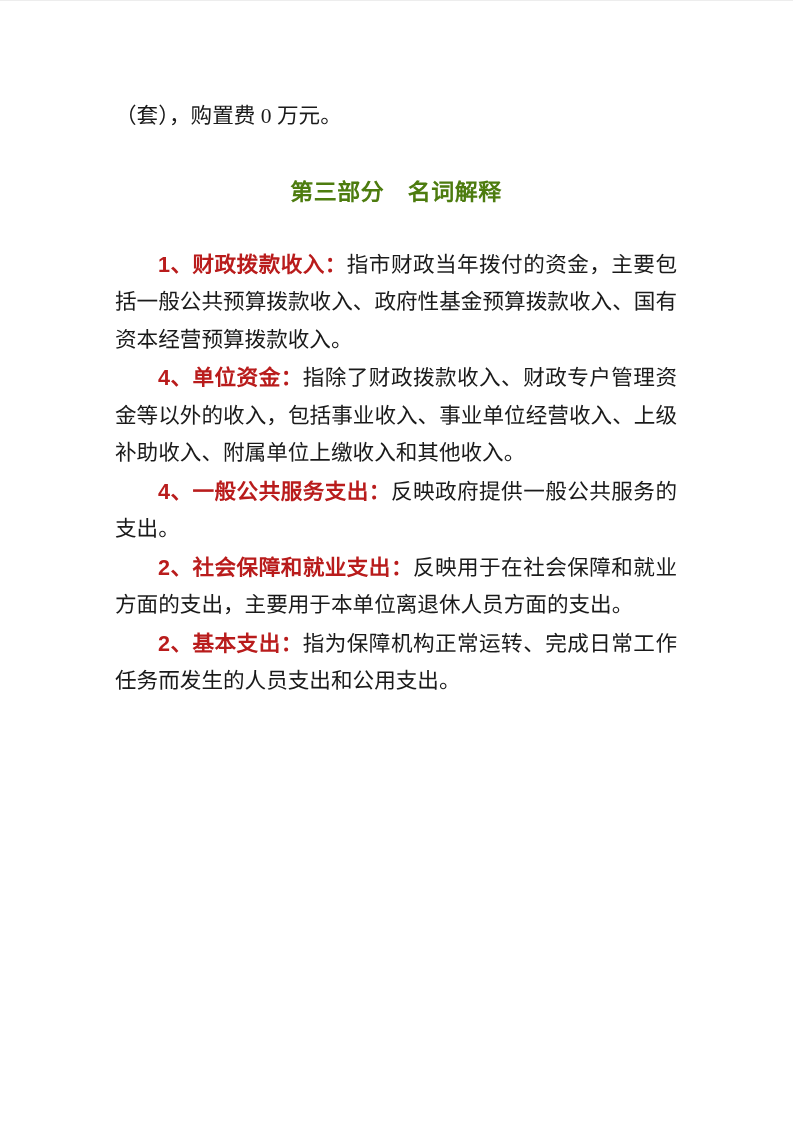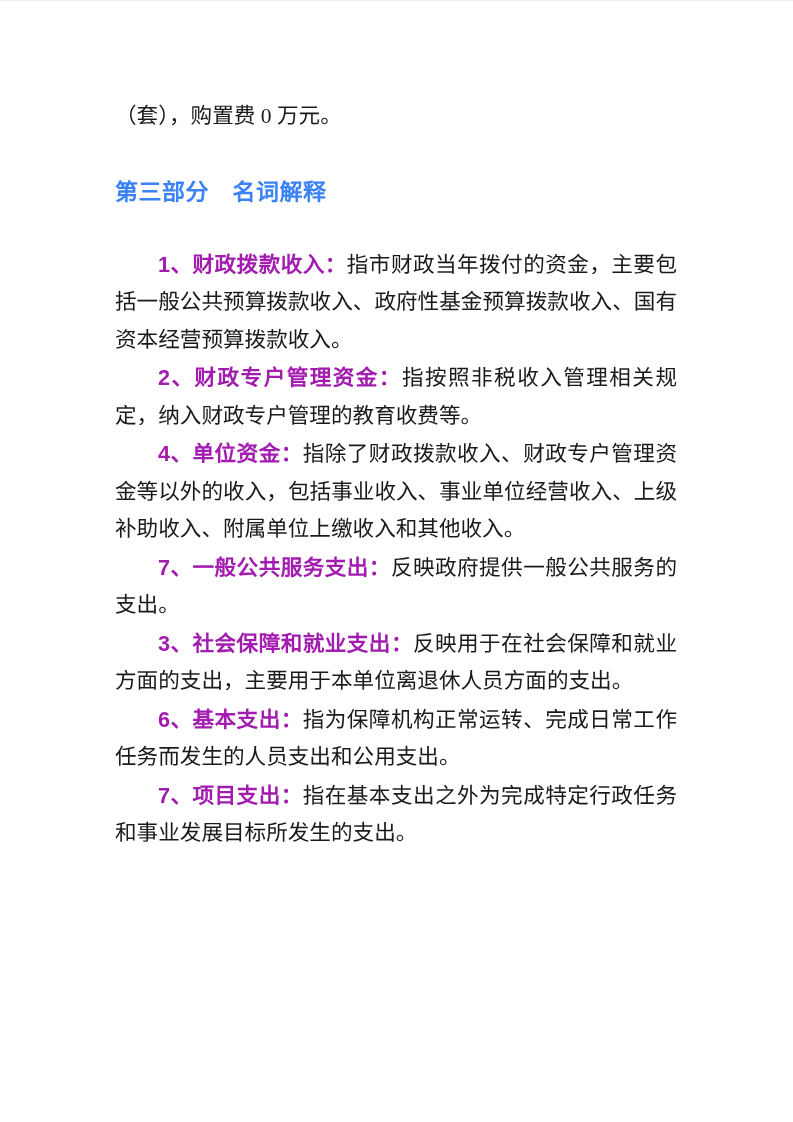--- a/index.html
+++ b/index.html
@@ -25,68 +25,67 @@
     margin: 0;
     font-size: 21.6px;
     line-height: 37.5px;
     text-align: justify;
   }
   .section-heading {
     margin: 38px 0 0 0;
     font-size: 23px;
     line-height: 36px;
     font-weight: 700;
+    text-align: center;
     letter-spacing: 0.5px;
     font-family: "Liberation Sans", "DejaVu Sans", sans-serif;
-    color: #3b82f6;
+    color: #4d7c0f;
   }
   .terms {
     margin-top: 36px;
   }
   .term {
     margin: 0;
     font-size: 21.6px;
     line-height: 37.5px;
     text-align: justify;
     text-justify: inter-character;
     text-indent: 43px;
   }
   .term.tight-indent {
     text-indent: 31px;
   }
   .term .label {
     font-weight: 700;
     font-family: "Liberation Sans", "DejaVu Sans", sans-serif;
-    color: #a21caf;
+    color: #b91c1c;
   }
   .term .definition {
     font-weight: 400;
   }
 </style>
 </head>
 <body>
 
 <div class="page">
 
   <p class="intro">（套），购置费 0 万元。</p>
 
   <h1 class="section-heading">第三部分　名词解释</h1>
 
   <div class="terms">
 
     <p class="term"><span class="label">1、财政拨款收入：</span><span class="definition">指市财政当年拨付的资金，主要包括一般公共预算拨款收入、政府性基金预算拨款收入、国有资本经营预算拨款收入。</span></p>
 
-    <p class="term"><span class="label">2、财政专户管理资金：</span><span class="definition">指按照非税收入管理相关规定，纳入财政专户管理的教育收费等。</span></p>
 
     <p class="term"><span class="label">4、单位资金：</span><span class="definition">指除了财政拨款收入、财政专户管理资金等以外的收入，包括事业收入、事业单位经营收入、上级补助收入、附属单位上缴收入和其他收入。</span></p>
 
-    <p class="term"><span class="label">7、一般公共服务支出：</span><span class="definition">反映政府提供一般公共服务的支出。</span></p>
+    <p class="term"><span class="label">4、一般公共服务支出：</span><span class="definition">反映政府提供一般公共服务的支出。</span></p>
 
-    <p class="term"><span class="label">3、社会保障和就业支出：</span><span class="definition">反映用于在社会保障和就业方面的支出，主要用于本单位离退休人员方面的支出。</span></p>
+    <p class="term"><span class="label">2、社会保障和就业支出：</span><span class="definition">反映用于在社会保障和就业方面的支出，主要用于本单位离退休人员方面的支出。</span></p>
 
-    <p class="term"><span class="label">6、基本支出：</span><span class="definition">指为保障机构正常运转、完成日常工作任务而发生的人员支出和公用支出。</span></p>
+    <p class="term"><span class="label">2、基本支出：</span><span class="definition">指为保障机构正常运转、完成日常工作任务而发生的人员支出和公用支出。</span></p>
 
-    <p class="term"><span class="label">7、项目支出：</span><span class="definition">指在基本支出之外为完成特定行政任务和事业发展目标所发生的支出。</span></p>
 
 
   </div>
 
 </div>
 
 </body></html>

